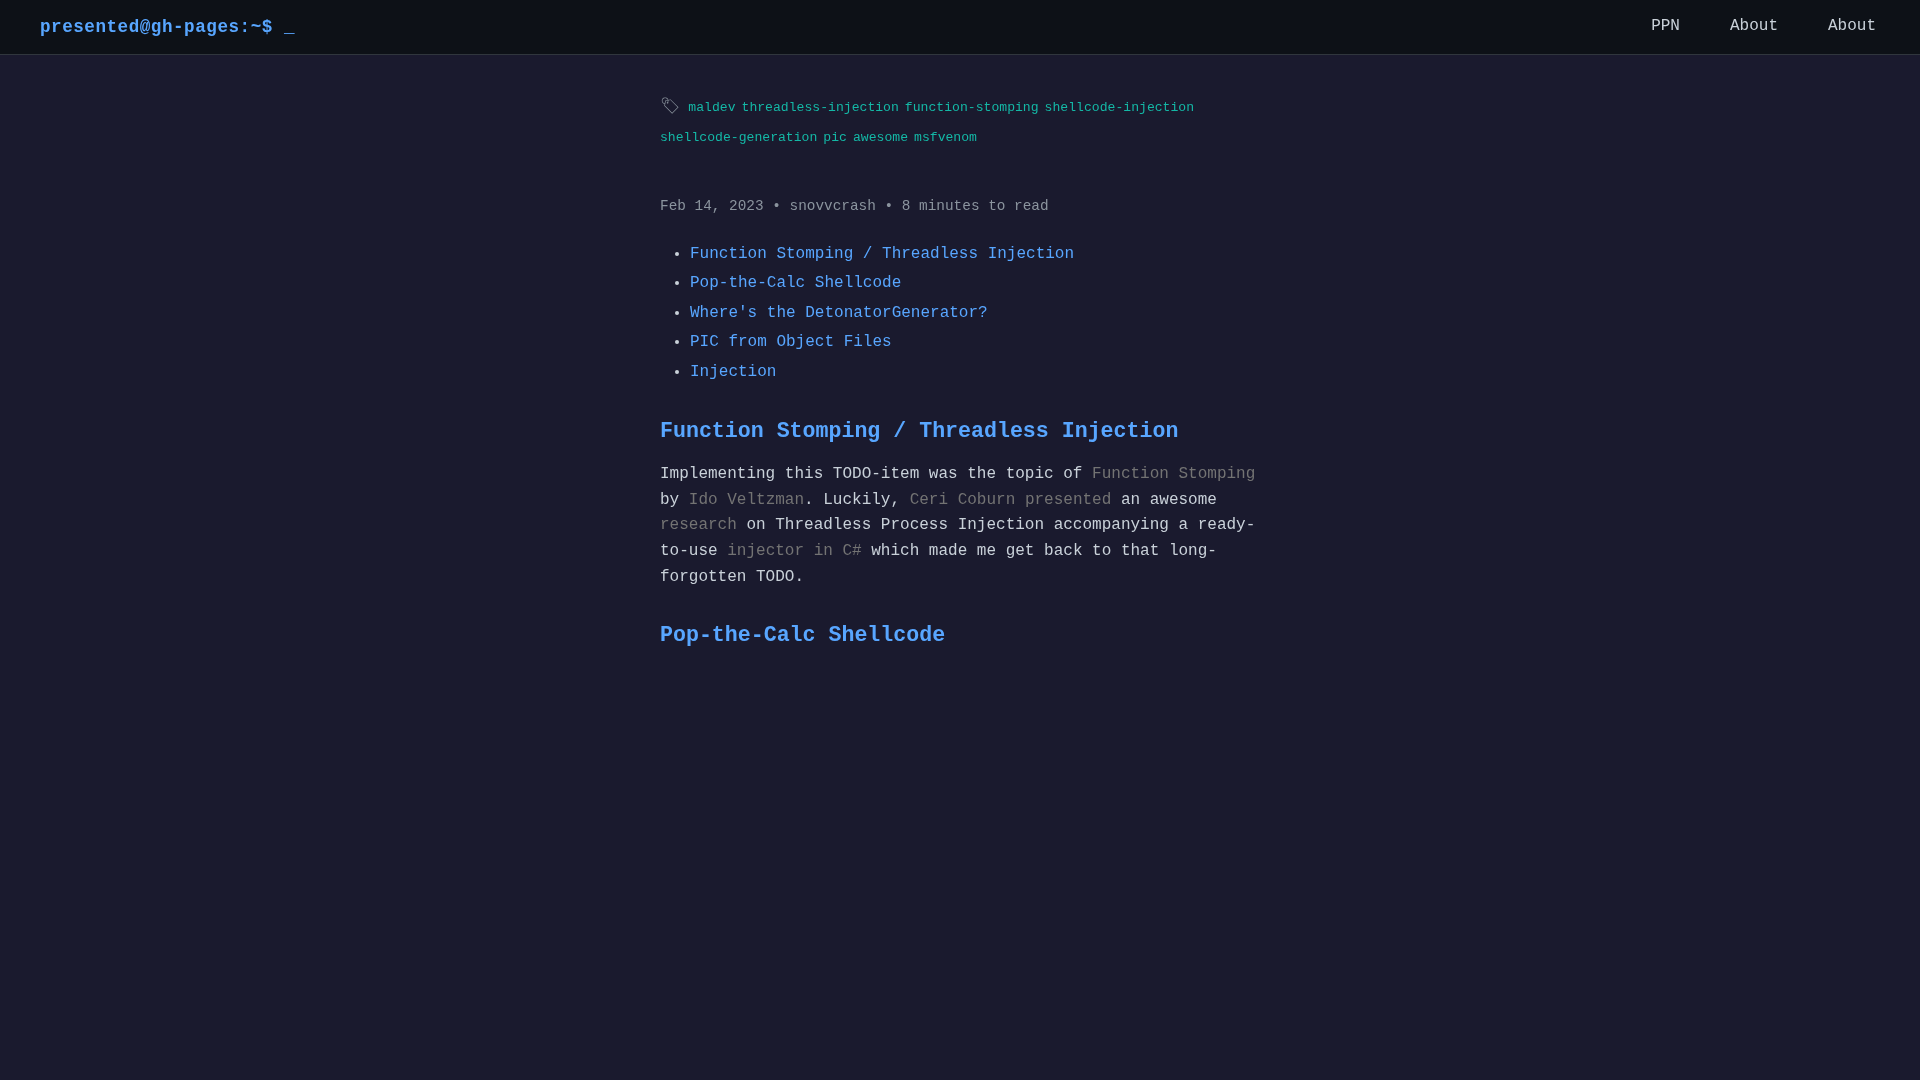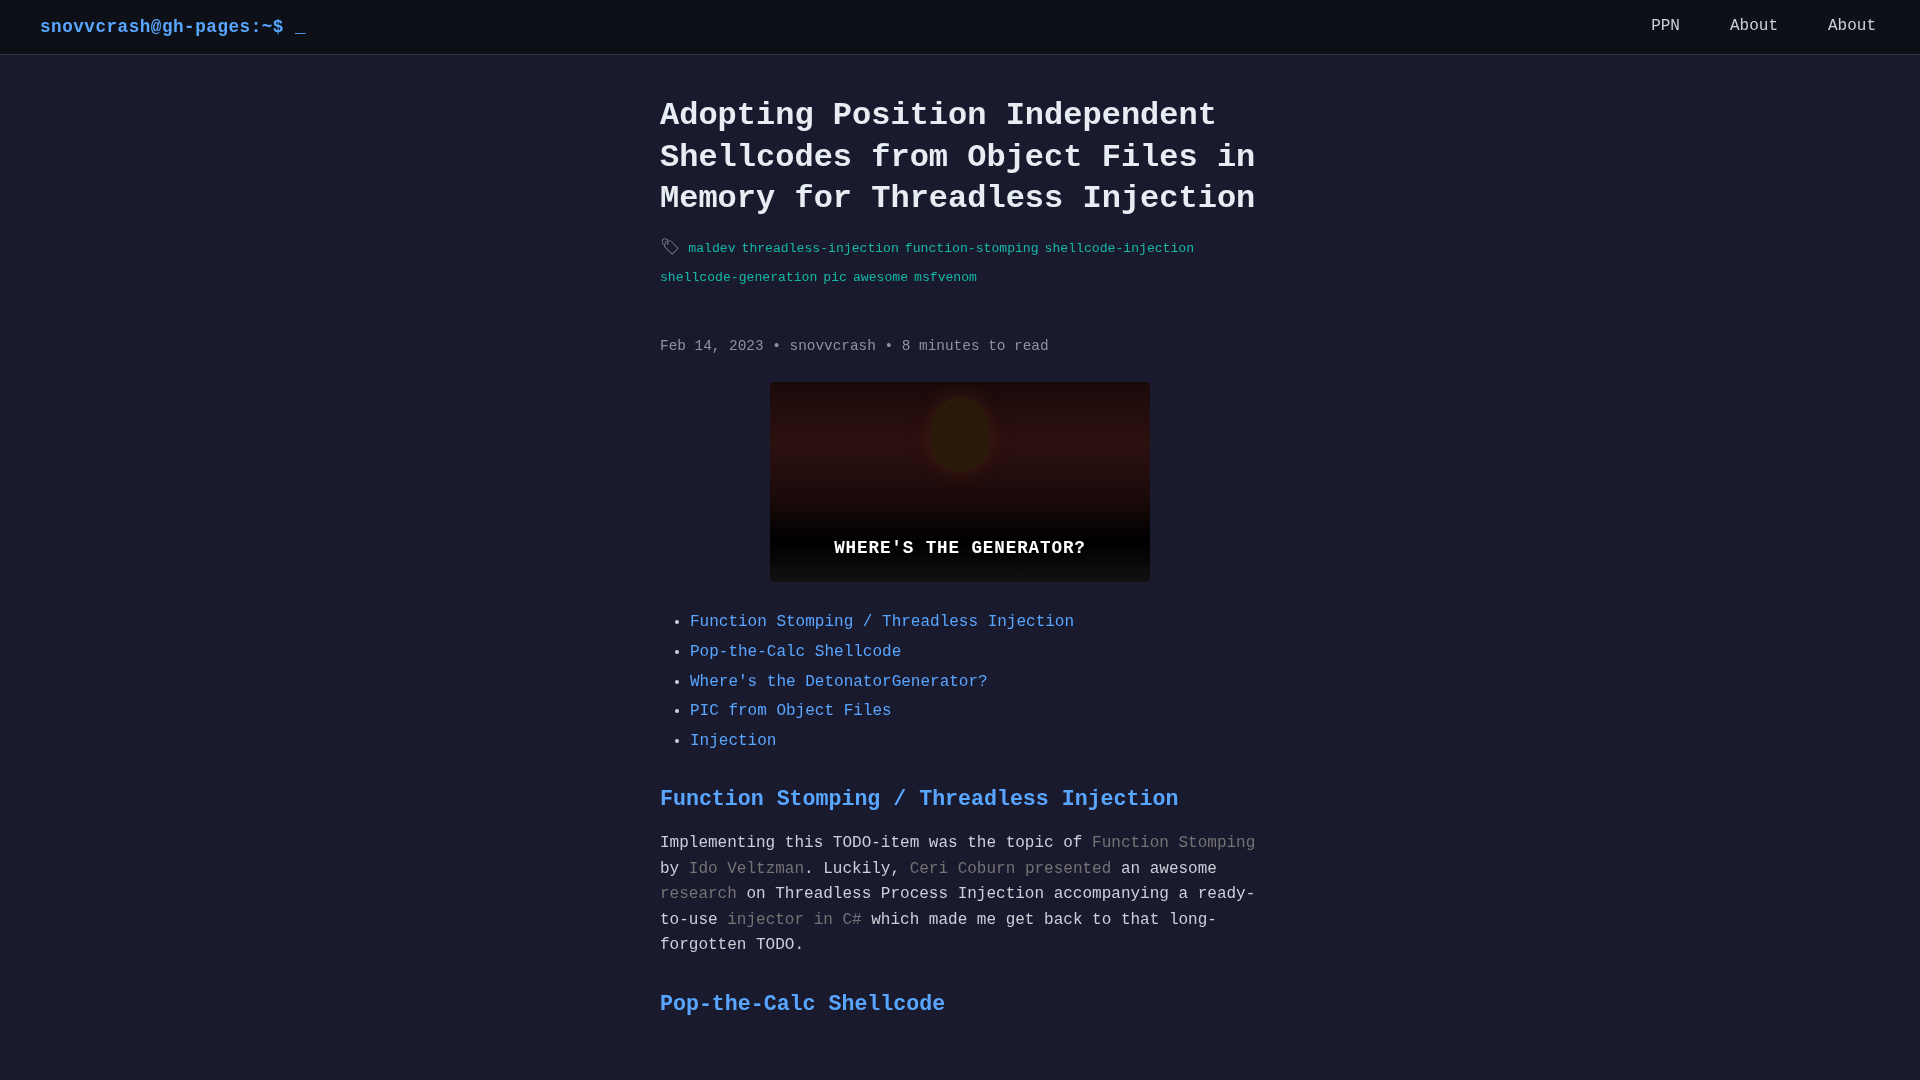--- a/index.html
+++ b/index.html
@@ -193,55 +193,46 @@
       font-size: 1.35rem;
       font-weight: bold;
       margin: 28px 0 14px;
       font-family: 'Courier New', Courier, monospace;
     }
   </style>
 </head>
 <body>
 
 <header>
-  <a class="site-title" href="#">snovvcrash@gh-pages:~$ _</a>
+  <a class="site-title" href="#">presented@gh-pages:~$ _</a>
   <nav>
     <a href="#">PPN</a>
     <a href="#">About</a>
     <a href="#">About</a>
   </nav>
 </header>
 
 <main>
 
-  <h1 class="post-title">Adopting Position Independent Shellcodes from Object Files in Memory for Threadless Injection</h1>
 
   <div class="tags">
     <span class="tag-icon">🏷</span>
     <a class="tag" href="#">maldev</a>
     <a class="tag" href="#">threadless-injection</a>
     <a class="tag" href="#">function-stomping</a>
     <a class="tag" href="#">shellcode-injection</a>
     <a class="tag" href="#">shellcode-generation</a>
     <a class="tag" href="#">pic</a>
     <a class="tag" href="#">awesome</a>
     <a class="tag" href="#">msfvenom</a>
   </div>
 
   <p class="post-meta">Feb 14, 2023 • snovvcrash • 8 minutes to read</p>
 
 
-  <div class="hero-image-container">
-    <div class="hero-image">
-      <div class="hero-image-inner">
-        <div class="face-silhouette"></div>
-        <div class="hero-text">WHERE'S THE GENERATOR?</div>
-      </div>
-    </div>
-  </div>
 
   <ul class="toc-list">
     <li>
       <a href="#function-stomping">Function Stomping / Threadless Injection</a>
     </li>
     <li>
       <a href="#pop-the-calc">Pop-the-Calc Shellcode</a>
     </li>
     <li>
       <a href="#generator">Where's the DetonatorGenerator?</a>

